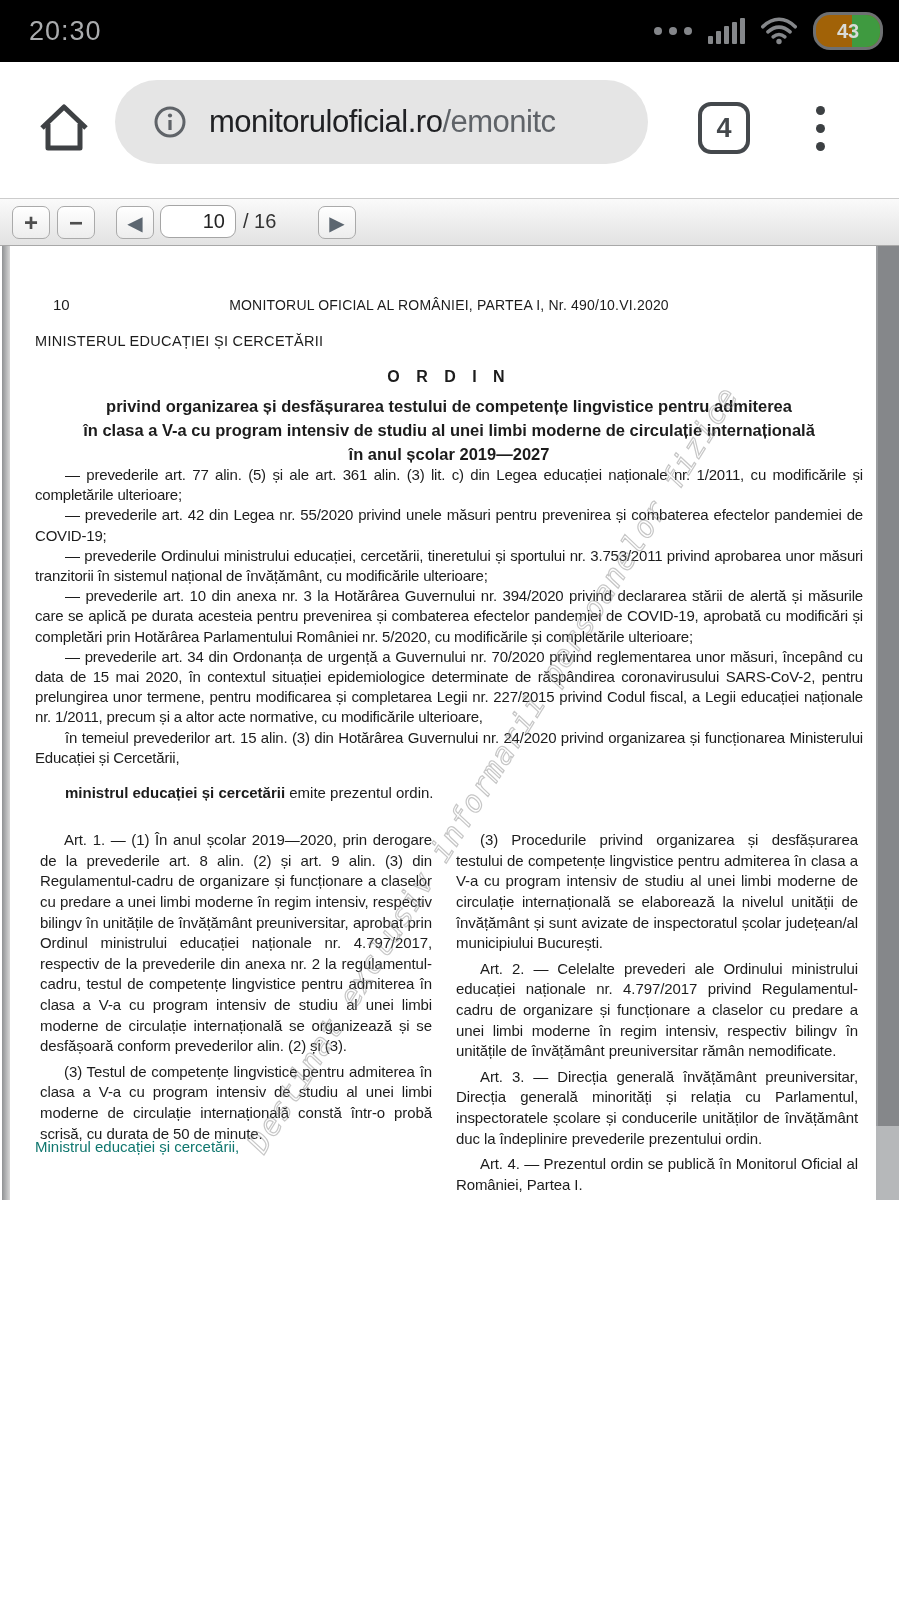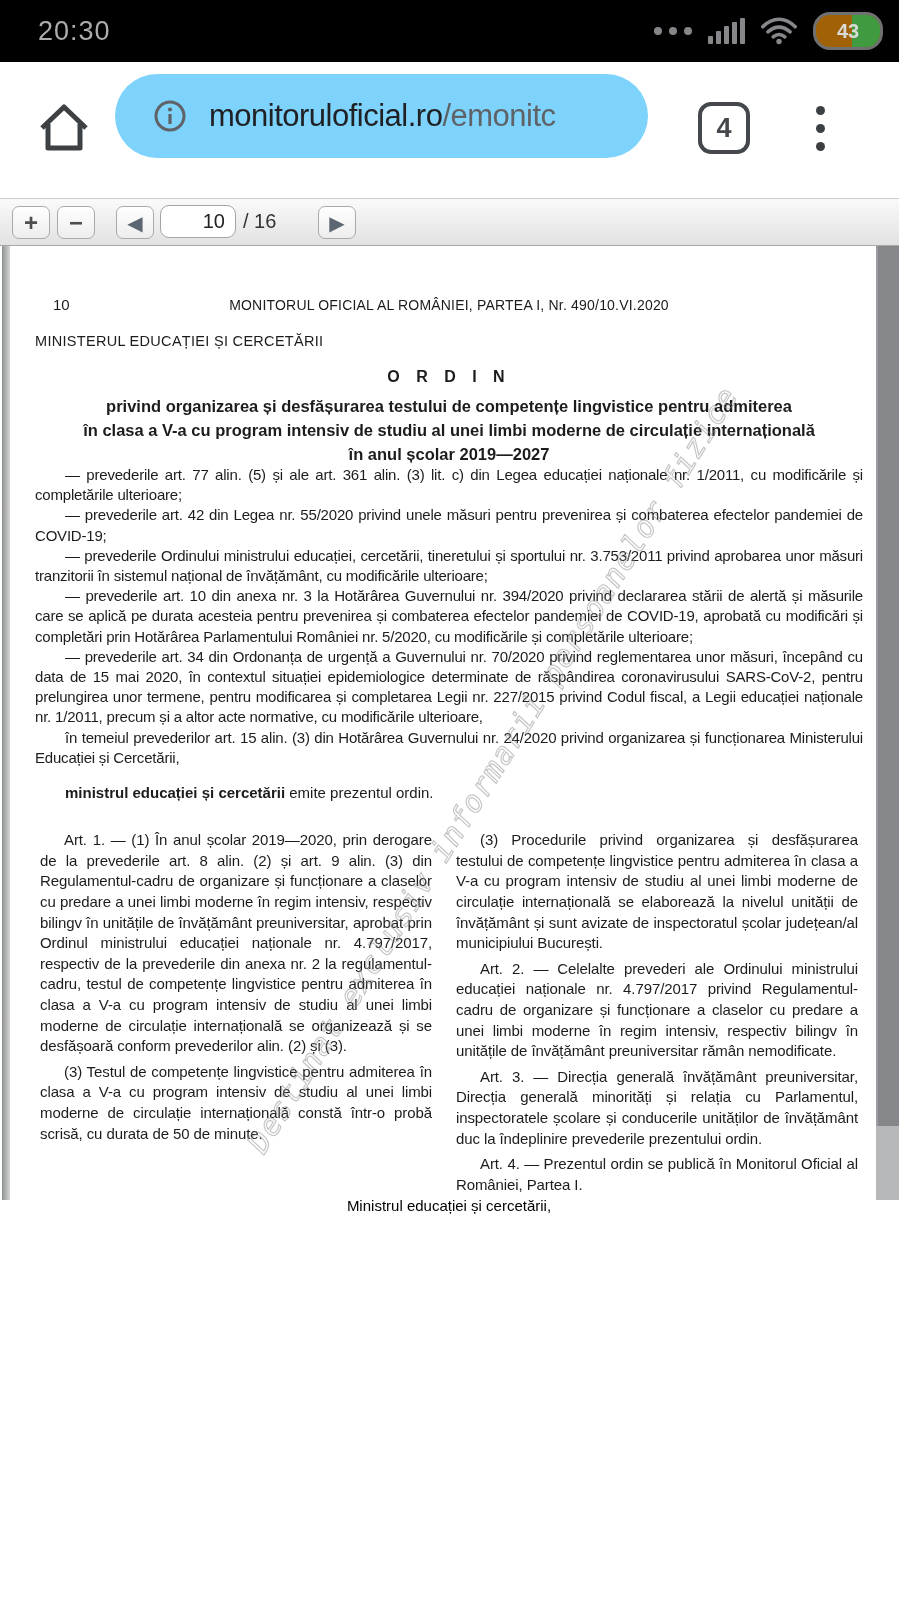--- a/index.html
+++ b/index.html
@@ -3,40 +3,40 @@
 <meta charset="utf-8">
 <style>
   html,body{margin:0;padding:0;}
   body{
     width:899px;height:1599px;position:relative;background:#fff;overflow:hidden;
     font-family:"Liberation Sans",sans-serif;
   }
   
   .status-bar{position:absolute;left:0;top:0;width:899px;height:62px;background:#000;
     display:flex;align-items:center;}
-  .status-time{margin-left:38px;color:#aaacae;font-size:27px;letter-spacing:1px;}
+  .status-time{margin-left:29px;color:#aaacae;font-size:27px;letter-spacing:1px;}
   .status-right{margin-left:auto;margin-right:16px;display:flex;align-items:center;gap:16px;}
   .dots3{display:flex;gap:7px;align-items:center;}
   .dots3 i{width:8px;height:8px;border-radius:50%;background:#84868a;display:block;}
   .sigbars{display:flex;align-items:flex-end;gap:3px;height:26px;}
   .sigbars i{width:5px;background:#85878a;display:block;border-radius:1px;}
   .sigbars i:nth-child(1){height:8px;}
   .sigbars i:nth-child(2){height:13px;}
   .sigbars i:nth-child(3){height:18px;}
   .sigbars i:nth-child(4){height:22px;}
   .sigbars i:nth-child(5){height:26px;}
   .battery{position:relative;width:64px;height:32px;border:3px solid #6e7072;border-radius:17px;
     background:#a16207;overflow:hidden;display:flex;align-items:center;justify-content:center;}
   .battery .fill{position:absolute;right:0;top:0;bottom:0;width:44%;background:#3f9a40;}
   .battery .pct{position:relative;color:#d9dbd8;font-size:20px;font-weight:bold;z-index:2;}
   
   .browser-bar{position:absolute;left:0;top:62px;width:899px;height:130px;background:#fff;}
   .home-btn{position:absolute;left:32px;top:34px;width:64px;height:62px;}
-  .url-pill{position:absolute;left:115px;top:12px;width:533px;height:84px;border-radius:42px;
-    background:#7dd3fc;display:flex;align-items:center;}
+  .url-pill{position:absolute;left:115px;top:18px;width:533px;height:84px;border-radius:42px;
+    background:#e5e5e5;display:flex;align-items:center;}
   .info-icon{margin-left:38px;flex:0 0 auto;}
   .url-text{margin-left:22px;font-size:31px;letter-spacing:-0.5px;white-space:nowrap;overflow:hidden;}
   .url-domain{color:#202124;}
   .url-path{color:#5f6368;}
   .tab-btn{position:absolute;left:698px;top:40px;width:44px;height:44px;border:4px solid #44484c;
     border-radius:13px;color:#44484c;font-size:27px;font-weight:bold;display:flex;
     align-items:center;justify-content:center;}
   .menu-btn{position:absolute;left:806px;top:36px;width:28px;height:60px;display:flex;
     flex-direction:column;align-items:center;justify-content:center;gap:9px;}
   .menu-btn i{width:9px;height:9px;border-radius:50%;background:#3c4043;display:block;}
@@ -76,22 +76,22 @@
   .doc-flow{position:absolute;left:0;top:219px;width:828px;}
   .preamble p{margin:0;font-size:15px;line-height:20.2px;text-align:justify;text-indent:30px;
     letter-spacing:-0.2px;}
   .enacting{margin:15px 0 0 0;font-size:15px;line-height:20.2px;text-indent:30px;}
   .enacting b{font-weight:bold;}
   .columns{margin-top:22px;display:flex;justify-content:space-between;}
   .col{font-size:15px;line-height:20.6px;text-align:justify;}
   .col p{margin:5px;text-indent:24px;letter-spacing:-0.1px;}
   .col-left{width:402px;}
   .col-right{width:412px;}
-  .signature{position:absolute;left:35px;top:1197px;width:828px;text-align:center;font-size:15px;
-    color:#000000;}
+  .signature{position:absolute;left:35px;top:1138px;width:828px;font-size:15px;
+    color:#0f766e;}
   .watermark{position:absolute;left:60px;top:780px;width:830px;text-align:center;
     transform:rotate(-58deg);transform-origin:center;font-family:"DejaVu Sans Mono",monospace;
     font-style:italic;font-size:30px;letter-spacing:1px;color:transparent;
     -webkit-text-stroke:1.2px #8e8e8e;opacity:0.5;pointer-events:none;z-index:5;white-space:nowrap;}
   svg{display:block;}
 </style>
 </head>
 <body>
 
 <div class="status-bar">

